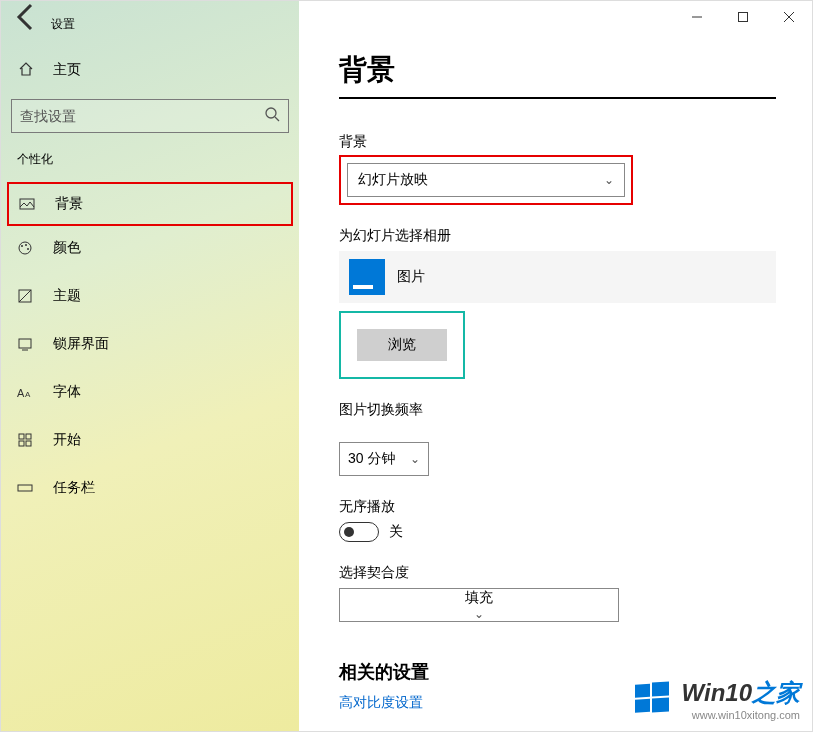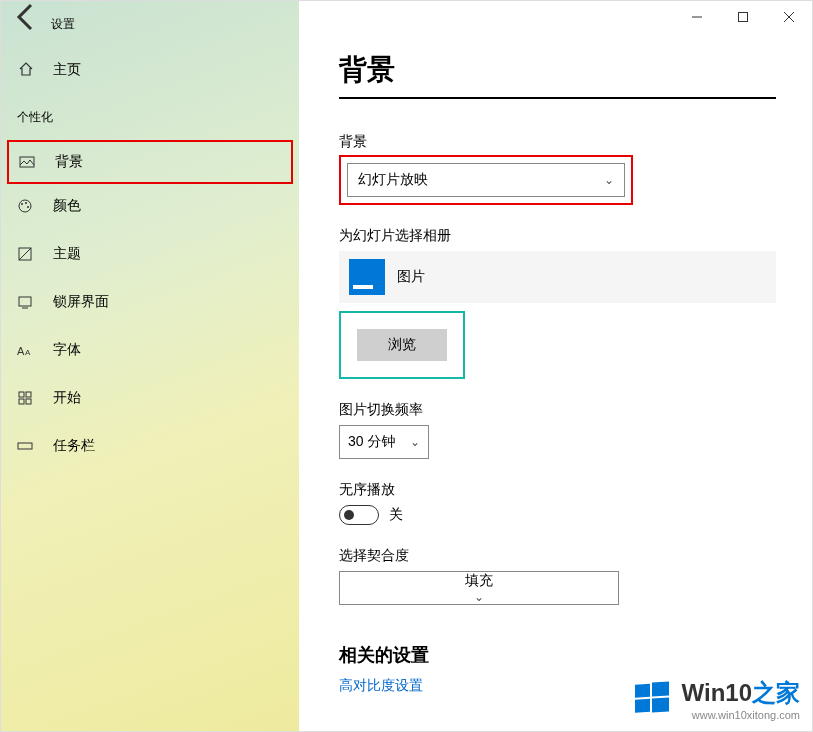--- a/index.html
+++ b/index.html
@@ -36,42 +36,42 @@
 .win-btn svg { width: 10px; height: 10px; }
 
 .page-title { font-size: 28px; font-weight: 600; margin-top: 50px; padding-bottom: 8px; border-bottom: 2px solid #000; width: 437px; }
 
 .field-label { font-size: 14px; margin-top: 34px; }
 .field-label.small-gap { margin-top: 22px; }
 
 .dropdown-wrap { border: 2px solid #e60000; padding: 6px; display: inline-block; margin-top: 4px; }
 .dropdown { width: 278px; height: 34px; border: 1px solid #888; display: flex; align-items: center; justify-content: space-between; padding: 0 10px; cursor: pointer; font-size: 14px; background: #fff; }
 .dropdown-plain { width: 280px; height: 34px; border: 1px solid #888; display: flex; align-items: center; justify-content: space-between; padding: 0 10px; cursor: pointer; font-size: 14px; margin-top: 6px; flex-direction: column; }
-.dropdown-small { width: 90px; height: 34px; border: 1px solid #888; display: flex; align-items: center; justify-content: space-between; padding: 0 8px; cursor: pointer; font-size: 14px; margin-top: 6px; }
+.dropdown-small { width: 90px; height: 34px; border: 1px solid #888; display: flex; align-items: center; justify-content: space-between; padding: 0 8px; cursor: pointer; font-size: 14px; margin-top: 23px; }
 .chev { font-size: 12px; color: #555; }
 
 .album-row { display: flex; align-items: center; background: #f5f5f5; width: 437px; height: 52px; margin-top: 6px; padding-left: 10px; }
 .album-icon { width: 36px; height: 36px; background: #0078d7; margin-right: 12px; display: flex; align-items: flex-end; justify-content: flex-start; }
 .album-icon-inner { width: 20px; height: 4px; background: #fff; margin: 0 0 6px 4px; }
 .album-label { font-size: 14px; }
 
 .browse-wrap { border: 2px solid #14b8a6; display: inline-block; padding: 16px; margin-top: 8px; }
 .browse-btn { width: 90px; height: 32px; background: #cfcfcf; border: none; font-size: 14px; cursor: pointer; }
 
 .toggle-row { display: flex; align-items: center; margin-top: 6px; }
 .toggle { width: 40px; height: 20px; border: 1px solid #333; border-radius: 10px; position: relative; margin-right: 10px; cursor: pointer; }
 .toggle-knob { width: 10px; height: 10px; background: #333; border-radius: 50%; position: absolute; left: 4px; top: 4px; }
 .toggle-label { font-size: 14px; }
 
 .related-title { font-size: 18px; font-weight: 600; margin-top: 38px; }
 .link { color: #0066cc; font-size: 14px; margin-top: 10px; cursor: pointer; display: inline-block; }
 
 .watermark { position: absolute; right: 12px; bottom: 10px; display: flex; align-items: center; }
 .watermark .win-logo { width: 40px; height: 40px; margin-right: 10px; }
-.watermark .brand { font-size: 24px; font-weight: bold; color: #333; }
+.watermark .brand { font-size: 24px; font-weight: bold; font-style: italic; color: #333; }
 .watermark .brand .zh { color: #0078d7; font-weight: bold; }
 .watermark .url { font-size: 11px; color: #888; display: block; text-align: right; }
 </style>
 </head>
 <body>
 
 <div class="window">
   <div class="sidebar">
     <div class="titlebar-left">
       <div class="back-arrow">
@@ -84,20 +84,29 @@
 
     <div class="home-row">
       <span class="icon">
         <svg width="16" height="16" viewBox="0 0 16 16">
             <path d="M2 8 L8 2 L14 8 M4 7 V14 H12 V7" stroke="#333" stroke-width="1.2" fill="none"></path>
           </svg>
       </span>
       <span class="label">主页</span>
     </div>
 
+    <div class="search-box">
+      <input type="text" placeholder="查找设置" style="">
+      <span>
+        <svg class="search-icon" viewBox="0 0 16 16">
+            <circle cx="7" cy="7" r="5" stroke="#555" stroke-width="1.3" fill="none"></circle>
+            <line x1="11" y1="11" x2="15" y2="15" stroke="#555" stroke-width="1.3"></line>
+          </svg>
+      </span>
+    </div>
 
     <div class="section-title">个性化</div>
 
     <div class="nav">
       <div class="nav-item highlight-red">
         <span class="icon">
             <svg viewBox="0 0 16 16">
               <rect x="1" y="3" width="14" height="10" stroke="#333" fill="none"></rect>
               <polyline points="1,11 5,7 8,10 11,6 15,11" stroke="#333" fill="none"></polyline>
             </svg>

